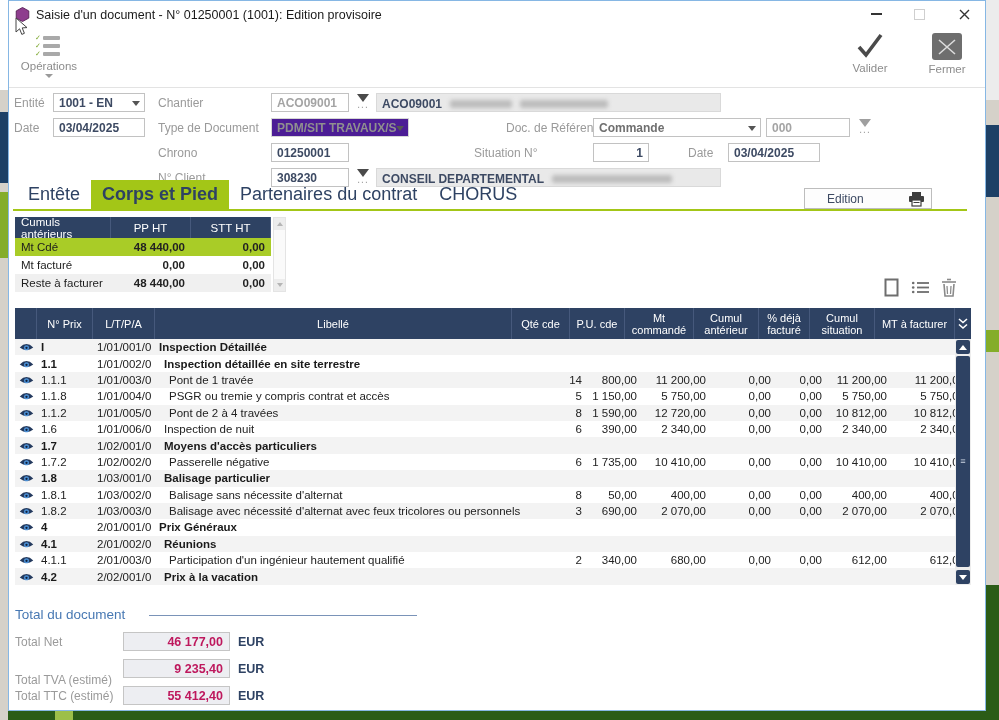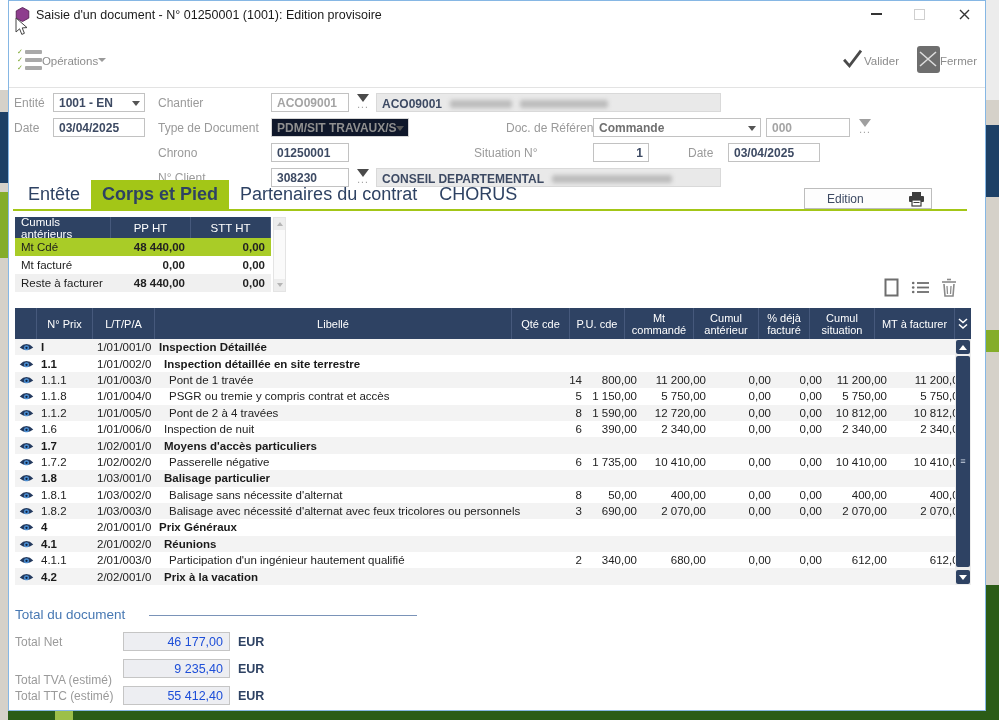--- a/index.html
+++ b/index.html
@@ -24,39 +24,39 @@
   .titlebar{position:absolute;left:0;top:0;width:976px;height:28px;background:#fff;}
   .app-title{position:absolute;left:27px;top:7px;font-size:12.5px;color:#1a1a1a;white-space:nowrap;}
   .hexicon{position:absolute;left:6px;top:6px;}
   .winbtn{position:absolute;top:0;width:34px;height:26px;display:flex;align-items:center;justify-content:center;cursor:default;}
   .wb-min{left:850px;} .wb-max{left:893px;} .wb-close{left:938px;}
   .glyph-min{width:11px;height:0;border-top:2px solid #333;}
   .glyph-max{width:9px;height:9px;border:1px solid #cfcfcf;}
 
   
   .toolbar{position:absolute;left:0;top:28px;width:976px;height:58px;background:#fff;border-bottom:1px solid #e3e3e3;}
-  .tbtn{position:absolute;top:4px;height:52px;display:flex;align-items:center;justify-content:flex-start;cursor:default;}
+  .tbtn{position:absolute;top:4px;height:52px;display:flex;flex-direction:column;align-items:center;justify-content:flex-start;cursor:default;}
   .tbtn .cap{font-size:11.5px;color:#8c8c8c;margin-top:3px;white-space:nowrap;}
   .t-oper{left:8px;width:64px;}
   .t-docs{left:92px;width:76px;}
   .t-valider{left:832px;width:58px;}
   .t-fermer{left:908px;width:60px;}
   .oper-ico{width:28px;height:24px;display:flex;flex-direction:column;justify-content:space-between;padding-top:2px;box-sizing:border-box;}
   .oper-row{display:flex;align-items:center;gap:2px;}
   .oper-check{color:#7aa62c;font-size:7px;line-height:6px;}
   .oper-bar{width:17px;height:4px;background:#a9a9a9;border-radius:1px;}
   .oper-dd{width:0;height:0;border-left:4px solid transparent;border-right:4px solid transparent;border-top:4px solid #9a9a9a;margin-top:2px;}
   .fermer-ico{width:30px;height:27px;background:#6e6e6e;border-radius:3px;display:flex;align-items:center;justify-content:center;}
 
   
   .flabel{position:absolute;font-size:12px;color:#9a9a9a;white-space:nowrap;}
   .ffield{position:absolute;height:19px;background:#fff;border:1px solid #c2c2c2;box-sizing:border-box;font-size:12px;font-weight:bold;color:#3d4a63;padding:2px 5px 0 5px;white-space:nowrap;overflow:hidden;}
   .ffield.gray{color:#a4a4a4;}
   .ffield.midgray{color:#6f6f6f;}
-  .ffield.disabled{background:#0f172a;border-color:#d6d6d6;color:#8f8f8f;}
+  .ffield.disabled{background:#4c1d95;border-color:#d6d6d6;color:#8f8f8f;}
   .ffield.display{background:#e9e9e9;border-color:#d9d9d9;color:#3d4a63;display:flex;align-items:center;gap:8px;}
   .ffield.r{text-align:right;}
   .combo-arrow{position:absolute;right:4px;top:7px;width:0;height:0;border-left:4px solid transparent;border-right:4px solid transparent;border-top:5px solid #555;}
   .lookup{position:absolute;width:18px;height:20px;display:flex;flex-direction:column;align-items:center;cursor:default;}
   .lookup .tri{width:0;height:0;border-left:6px solid transparent;border-right:6px solid transparent;border-top:8px solid #4a4a4a;}
   .lookup .dots{font-size:10px;color:#9a9a9a;line-height:6px;letter-spacing:1px;}
   .lookup.dim .tri{border-top-color:#9f9f9f;}
   .redact{display:inline-block;height:8px;background:#8f8f8f;opacity:.5;border-radius:2px;filter:blur(2px);}
 
   
@@ -117,21 +117,21 @@
   .gsb .up{top:1px;} .gsb .down{bottom:1px;}
   .gsb .thumb{position:absolute;left:1px;top:17px;width:14px;height:211px;background:#2e4263;border-radius:2px;display:flex;align-items:center;justify-content:center;}
   .grip{color:#cdd6e4;font-size:9px;line-height:9px;}
   .tri-up-w{width:0;height:0;border-left:4px solid transparent;border-right:4px solid transparent;border-bottom:5px solid #fff;}
   .tri-dn-w{width:0;height:0;border-left:4px solid transparent;border-right:4px solid transparent;border-top:5px solid #fff;}
 
   
   .totals-title{position:absolute;left:6px;top:606px;font-size:13.5px;color:#4778b3;white-space:nowrap;}
   .totals-line{position:absolute;left:140px;top:614px;width:268px;height:1px;background:#7a93b8;}
   .tot-label{position:absolute;left:6px;font-size:12px;color:#9a9a9a;white-space:nowrap;}
-  .tot-box{position:absolute;left:114px;width:107px;height:19px;background:#edeef2;border:1px solid #c5c5c5;box-sizing:border-box;font-size:12.5px;font-weight:normal;color:#1d4ed8;text-align:right;padding:2px 6px 0 0;}
+  .tot-box{position:absolute;left:114px;width:107px;height:19px;background:#edeef2;border:1px solid #c5c5c5;box-sizing:border-box;font-size:12.5px;font-weight:bold;color:#be185d;text-align:right;padding:2px 6px 0 0;}
   .tot-eur{position:absolute;left:229px;font-size:12.5px;font-weight:bold;color:#2e4263;}
 
   .cursor{position:absolute;left:6px;top:16px;z-index:50;}
 </style>
 </head>
 <body>
 
 <div class="stage">
 
   <div class="bg-left">

